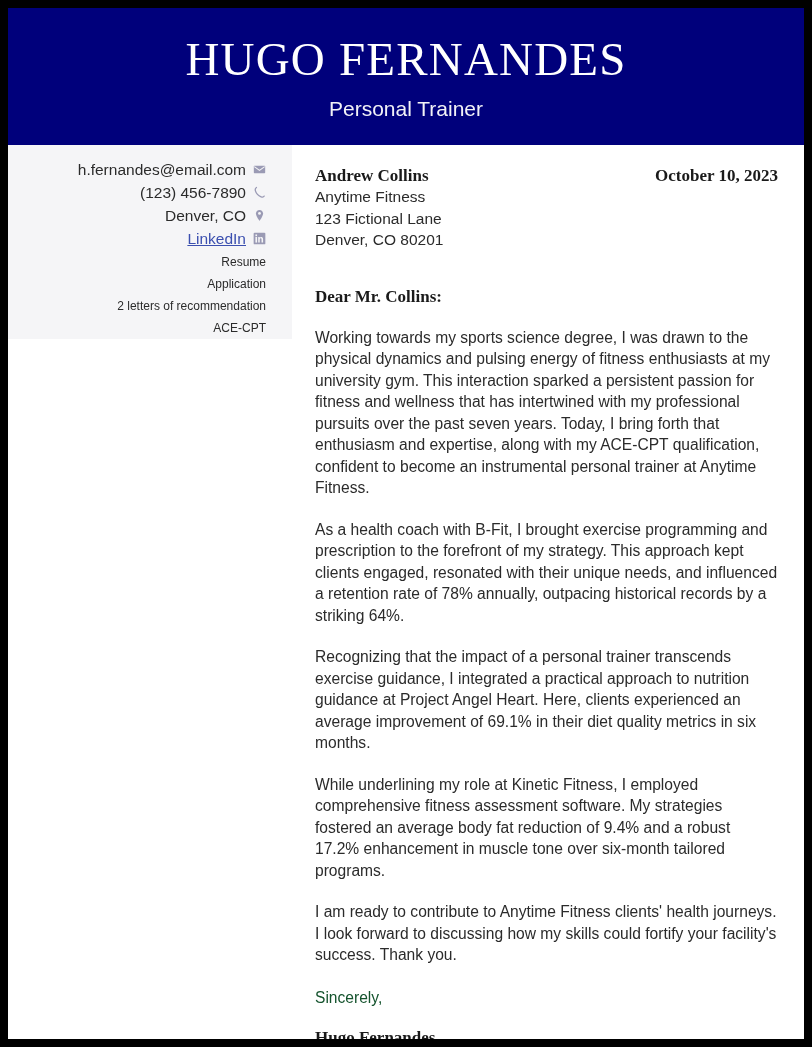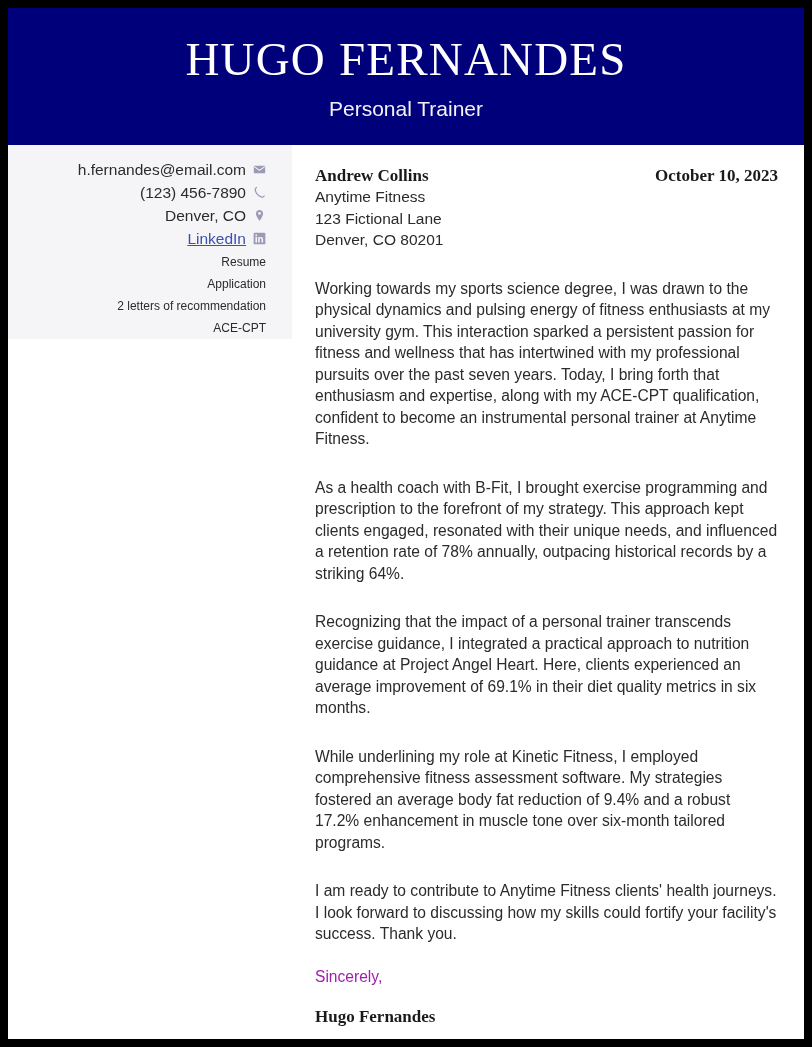--- a/index.html
+++ b/index.html
@@ -160,26 +160,26 @@
     font-weight: bold;
     font-size: 17px;
     color: #1a1a1a;
     margin-top: 36px;
   }
 
   .para {
     font-size: 15.6px;
     color: #2b2b2b;
     line-height: 21.5px;
-    margin-top: 27px;
+    margin-top: 20px;
     text-align: left;
   }
   .closing {
     font-size: 15.6px;
-    color: #a21caf;
+    color: #14532d;
     line-height: 21.5px;
     margin-top: 21px;
   }
   .signature {
     font-family: "Liberation Serif", serif;
     font-weight: bold;
     font-size: 17px;
     color: #1a1a1a;
     margin-top: 20px;
   }
@@ -257,20 +257,21 @@
       <div class="letter-top">
         <div>
           <div class="recipient-name">Andrew Collins</div>
           <div class="recipient-line">Anytime Fitness</div>
           <div class="recipient-line">123 Fictional Lane</div>
           <div class="recipient-line">Denver, CO 80201</div>
         </div>
         <div class="letter-date">October 10, 2023</div>
       </div>
 
+      <div class="salutation">Dear Mr. Collins:</div>
 
       <p class="para">Working towards my sports science degree, I was drawn to the physical dynamics and pulsing energy of fitness enthusiasts at my university gym. This interaction sparked a persistent passion for fitness and wellness that has intertwined with my professional pursuits over the past seven years. Today, I bring forth that enthusiasm and expertise, along with my ACE-CPT qualification, confident to become an instrumental personal trainer at Anytime Fitness.</p>
       <p class="para">As a health coach with B-Fit, I brought exercise programming and prescription to the forefront of my strategy. This approach kept clients engaged, resonated with their unique needs, and influenced a retention rate of 78% annually, outpacing historical records by a striking 64%.</p>
       <p class="para">Recognizing that the impact of a personal trainer transcends exercise guidance, I integrated a practical approach to nutrition guidance at Project Angel Heart. Here, clients experienced an average improvement of 69.1% in their diet quality metrics in six months.</p>
       <p class="para">While underlining my role at Kinetic Fitness, I employed comprehensive fitness assessment software. My strategies fostered an average body fat reduction of 9.4% and a robust 17.2% enhancement in muscle tone over six-month tailored programs.</p>
       <p class="para">I am ready to contribute to Anytime Fitness clients' health journeys. I look forward to discussing how my skills could fortify your facility's success. Thank you.</p>
 
       <div class="closing">Sincerely,</div>
       <div class="signature">Hugo Fernandes</div>
 

